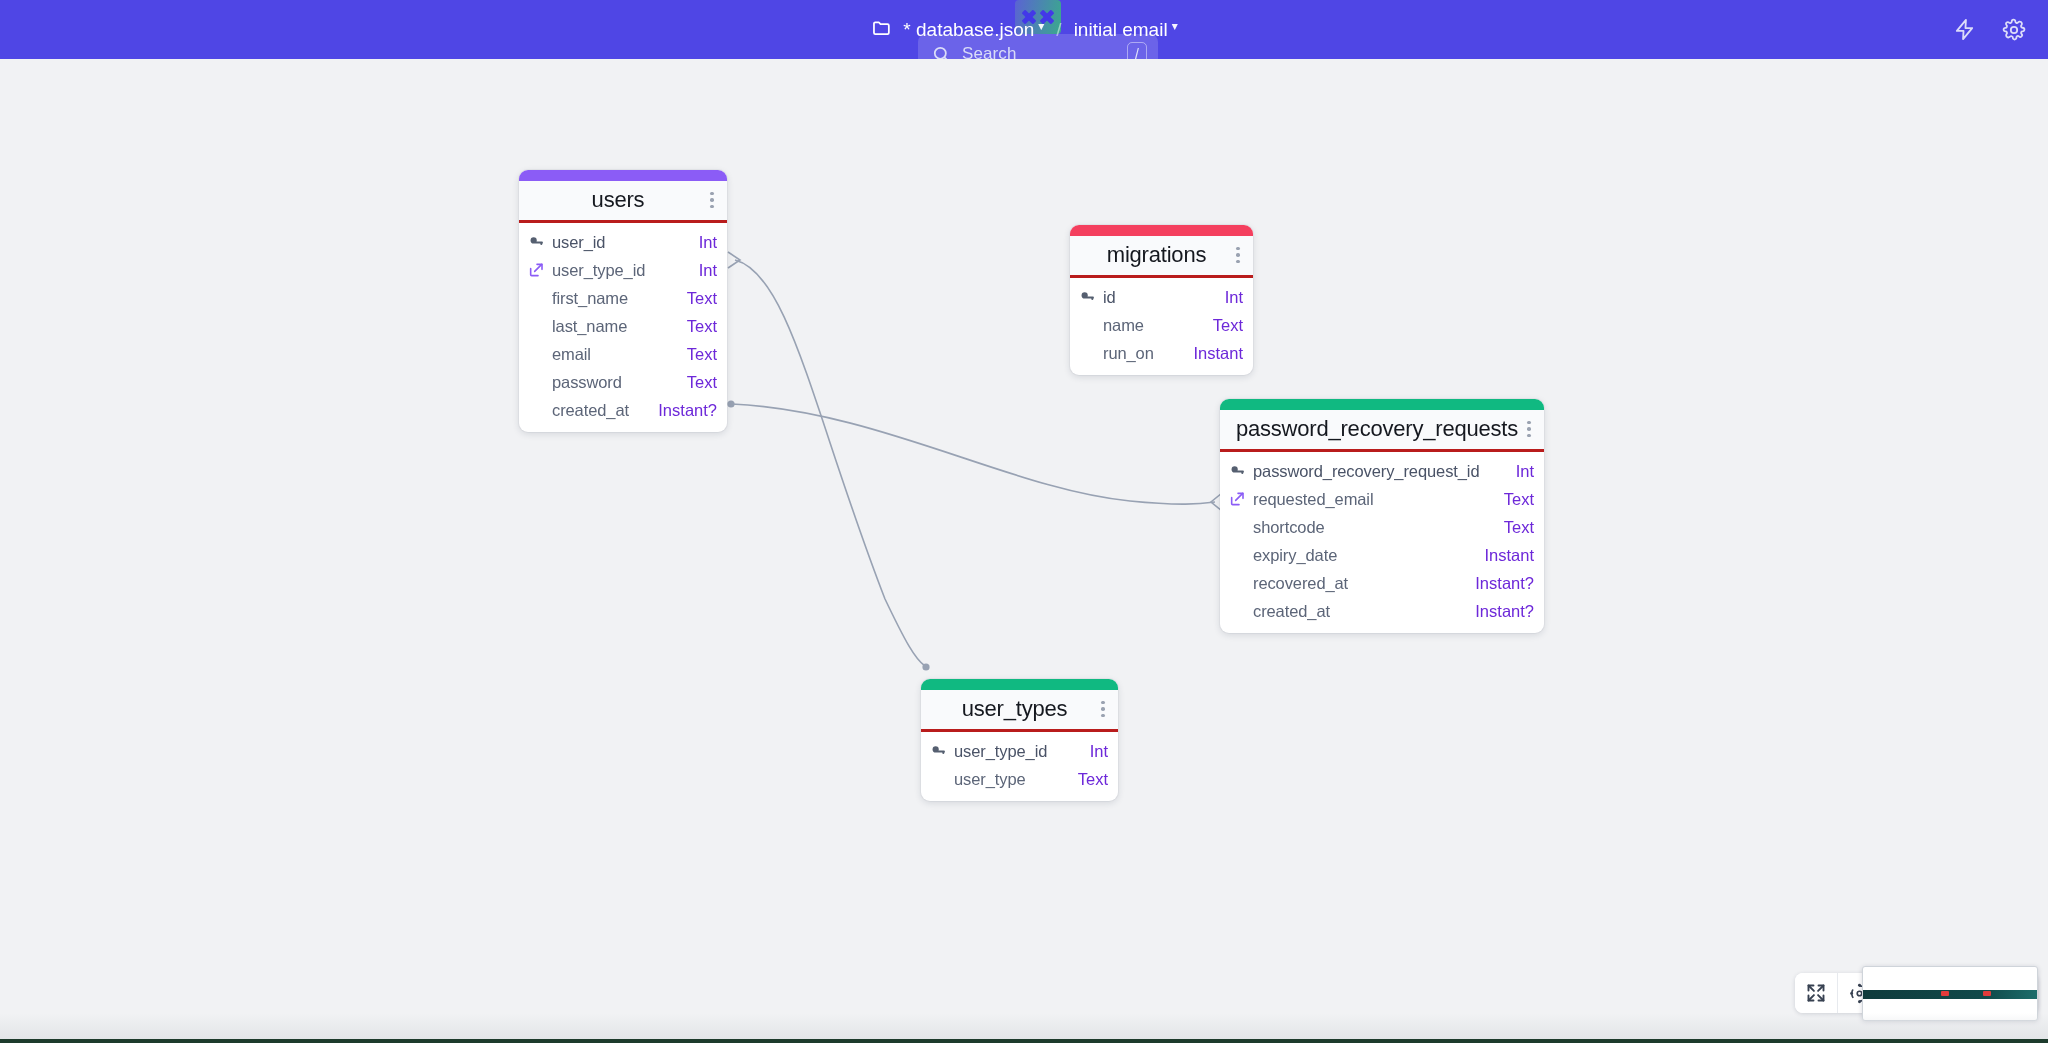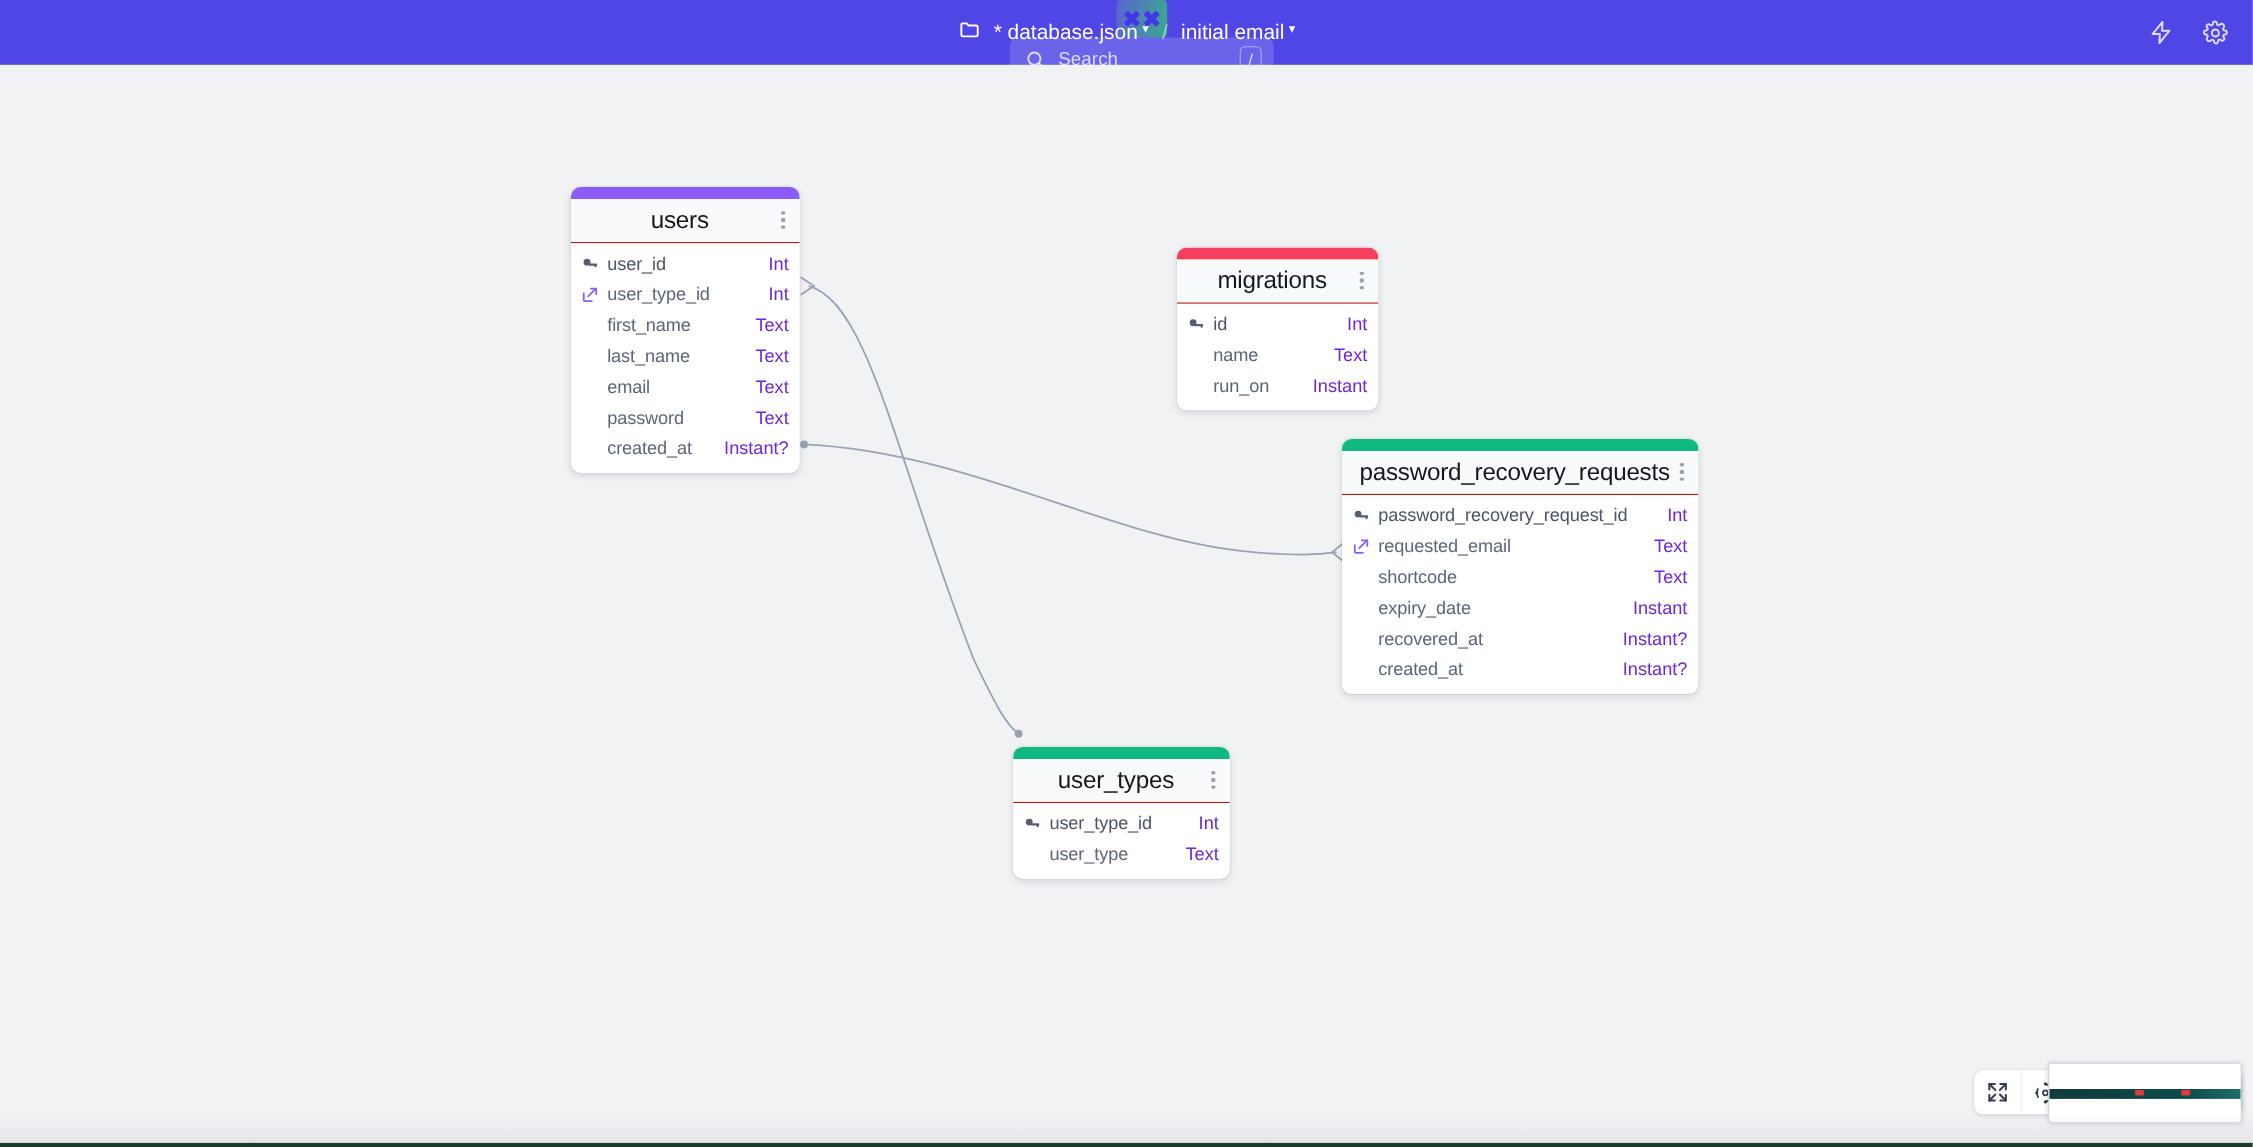--- a/index.html
+++ b/index.html
@@ -117,21 +117,21 @@
     border-radius: 9px;
     box-shadow: 0 2px 7px rgba(25,35,60,0.13), 0 0 0 1px rgba(20,30,55,0.04);
     overflow: hidden;
     cursor: move;
   }
   .tbl-bar { height: 11px; width: 100%; }
   .tbl-head {
     background: #f9fafc;
     display: flex; align-items: center;
     padding: 6px 10px 7px 14px;
-    border-bottom: 1px solid #b91c1c;
+    border-bottom: 3px solid #b91c1c;
   }
   .tbl-title {
     flex: 1;
     font-size: 22px;
     color: #15181f;
     text-align: center;
     letter-spacing: -.2px;
     white-space: nowrap;
   }
   .kebab {

